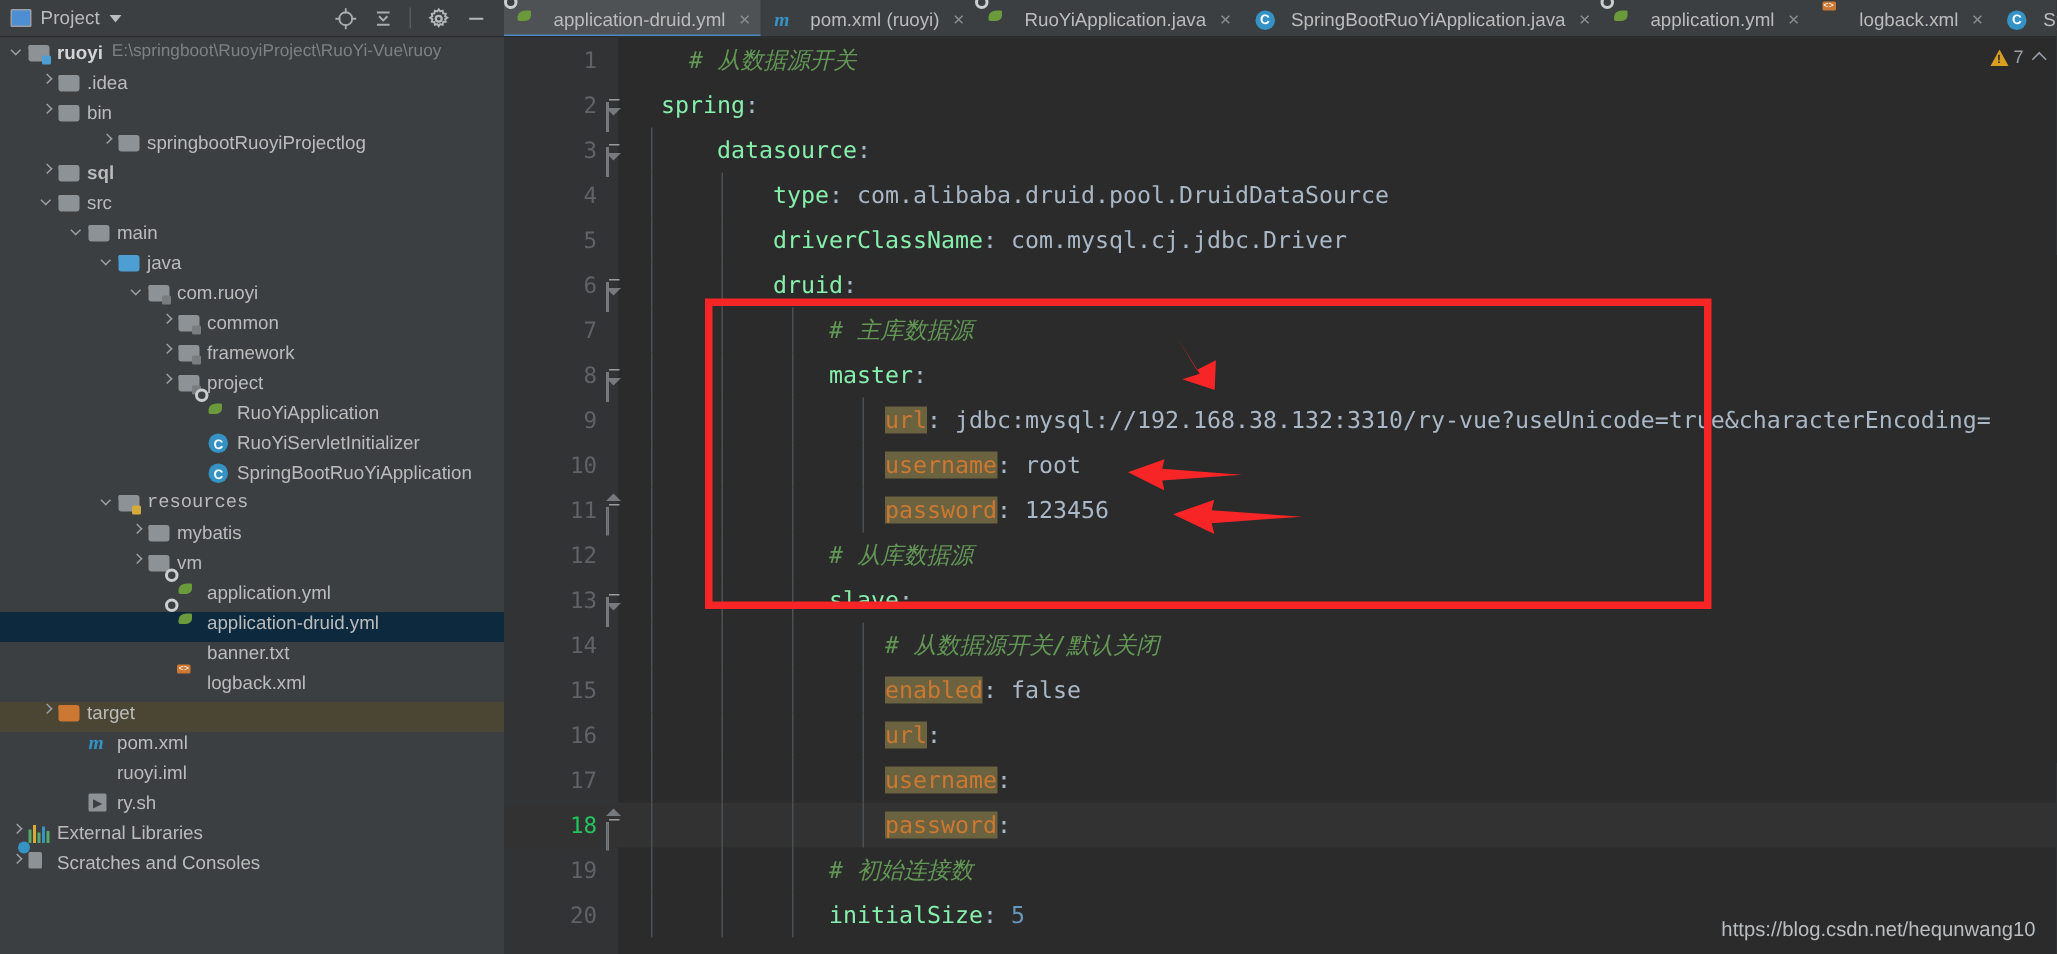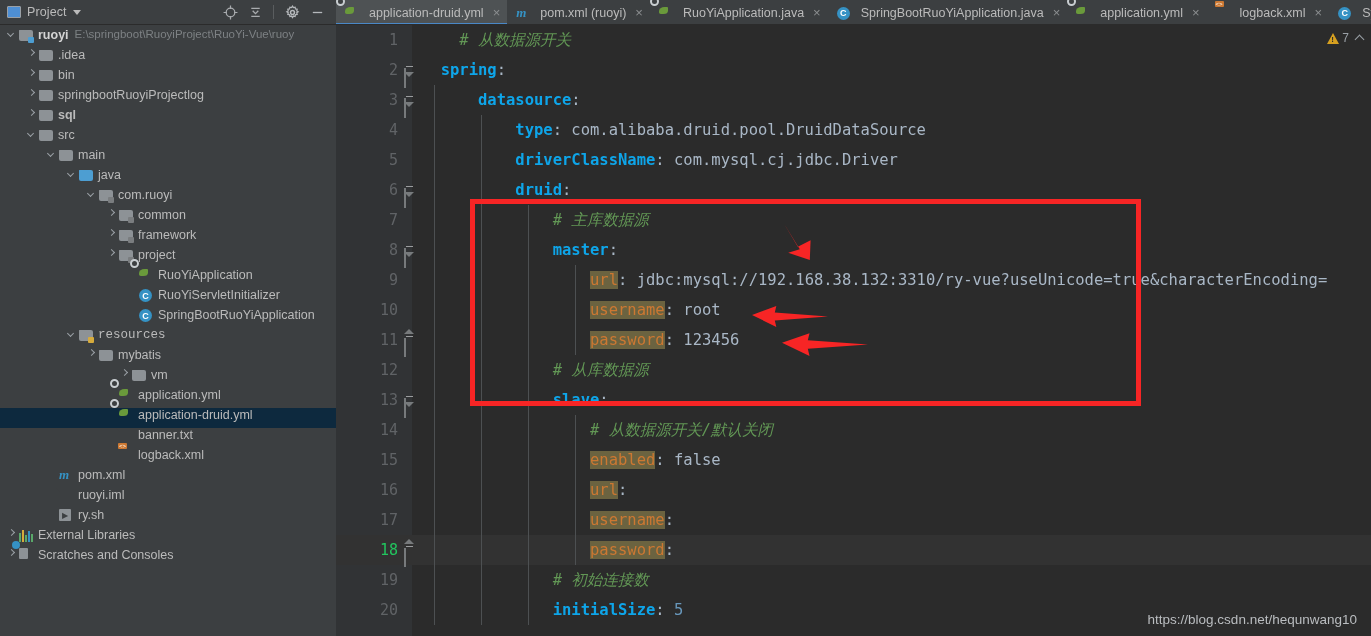--- a/index.html
+++ b/index.html
@@ -186,21 +186,21 @@
   }
   .fold.up .box { border-bottom: none; }
   .fold.up::after {
     content: ""; position: absolute; left: 0; top: -4px; width: 0; height: 0;
     border-left: 5.5px solid transparent; border-right: 5.5px solid transparent;
     border-bottom: 5px solid #777a7c;
   }
   .vline { position: absolute; width: 1px; background: #4d5052; }
 
   
-  .k  { color: #0ea5e9; font-weight: bold; }
+  .k  { color: #86efac; }
   .cm { color: #629755; font-style: italic; }
   .s  { color: #a9b7c6; }
   .n  { color: #6897bb; }
   .p  { color: #a9b7c6; }
   .hiK { background: #6b6340; color: #cc7832; }
 
   
   .warnchip {
     position: absolute; right: 8px; top: 6px; display: flex; align-items: center;
     gap: 3px; font-family: "Liberation Sans", sans-serif; font-size: 12px; color: #9aa0a6;
@@ -331,21 +331,21 @@
           </span>
           <span>.idea</span>
         </div>
         <div class="row" style="padding-left: 26px;">
           <span class="arrow r"></span>
           <span class="ico">
             <span class="f-folder" style="display:block;position:relative;"></span>
           </span>
           <span>bin</span>
         </div>
-        <div class="row" style="padding-left: 26px;">
+        <div class="row" style="padding-left: 26px; margin-left: 40px;">
           <span class="arrow r"></span>
           <span class="ico">
             <span class="f-folder" style="display:block;position:relative;"></span>
           </span>
           <span>springbootRuoyiProjectlog</span>
         </div>
         <div class="row" style="padding-left: 26px; font-weight: bold;">
           <span class="arrow r"></span>
           <span class="ico">
             <span class="f-folder" style="display:block;position:relative;"></span>
@@ -432,21 +432,21 @@
           </span>
           <span>resources</span>
         </div>
         <div class="row" style="padding-left: 86px;">
           <span class="arrow r"></span>
           <span class="ico">
             <span class="f-folder" style="display:block;position:relative;"></span>
           </span>
           <span>mybatis</span>
         </div>
-        <div class="row" style="padding-left: 86px; margin-left: 33px;">
+        <div class="row" style="padding-left: 86px;">
           <span class="arrow r"></span>
           <span class="ico">
             <span class="f-folder" style="display:block;position:relative;"></span>
           </span>
           <span>vm</span>
         </div>
         <div class="row" style="padding-left: 106px;">
           <span class="arrow"></span>
           <span class="ico"><span class="spring-ico"><span class="leaf"></span><span class="gear"></span></span></span>
           <span>application.yml</span>
@@ -458,20 +458,27 @@
         </div>
         <div class="row" style="padding-left: 106px;">
           <span class="arrow"></span>
           <span class="ico"><span class="f-doc"></span></span>
           <span>banner.txt</span>
         </div>
         <div class="row" style="padding-left: 106px;">
           <span class="arrow"></span>
           <span class="ico"><span class="xml-ico"></span></span>
           <span>logback.xml</span>
+        </div>
+        <div class="row hl" style="padding-left: 26px;">
+          <span class="arrow r"></span>
+          <span class="ico">
+            <span class="f-folder orange" style="display:block;position:relative;"></span>
+          </span>
+          <span>target</span>
         </div>
         <div class="row" style="padding-left: 46px;">
           <span class="arrow"></span>
           <span class="ico"><span class="m-ico">m</span></span>
           <span>pom.xml</span>
         </div>
         <div class="row" style="padding-left: 46px;">
           <span class="arrow"></span>
           <span class="ico"><span class="f-doc"></span></span>
           <span>ruoyi.iml</span>

